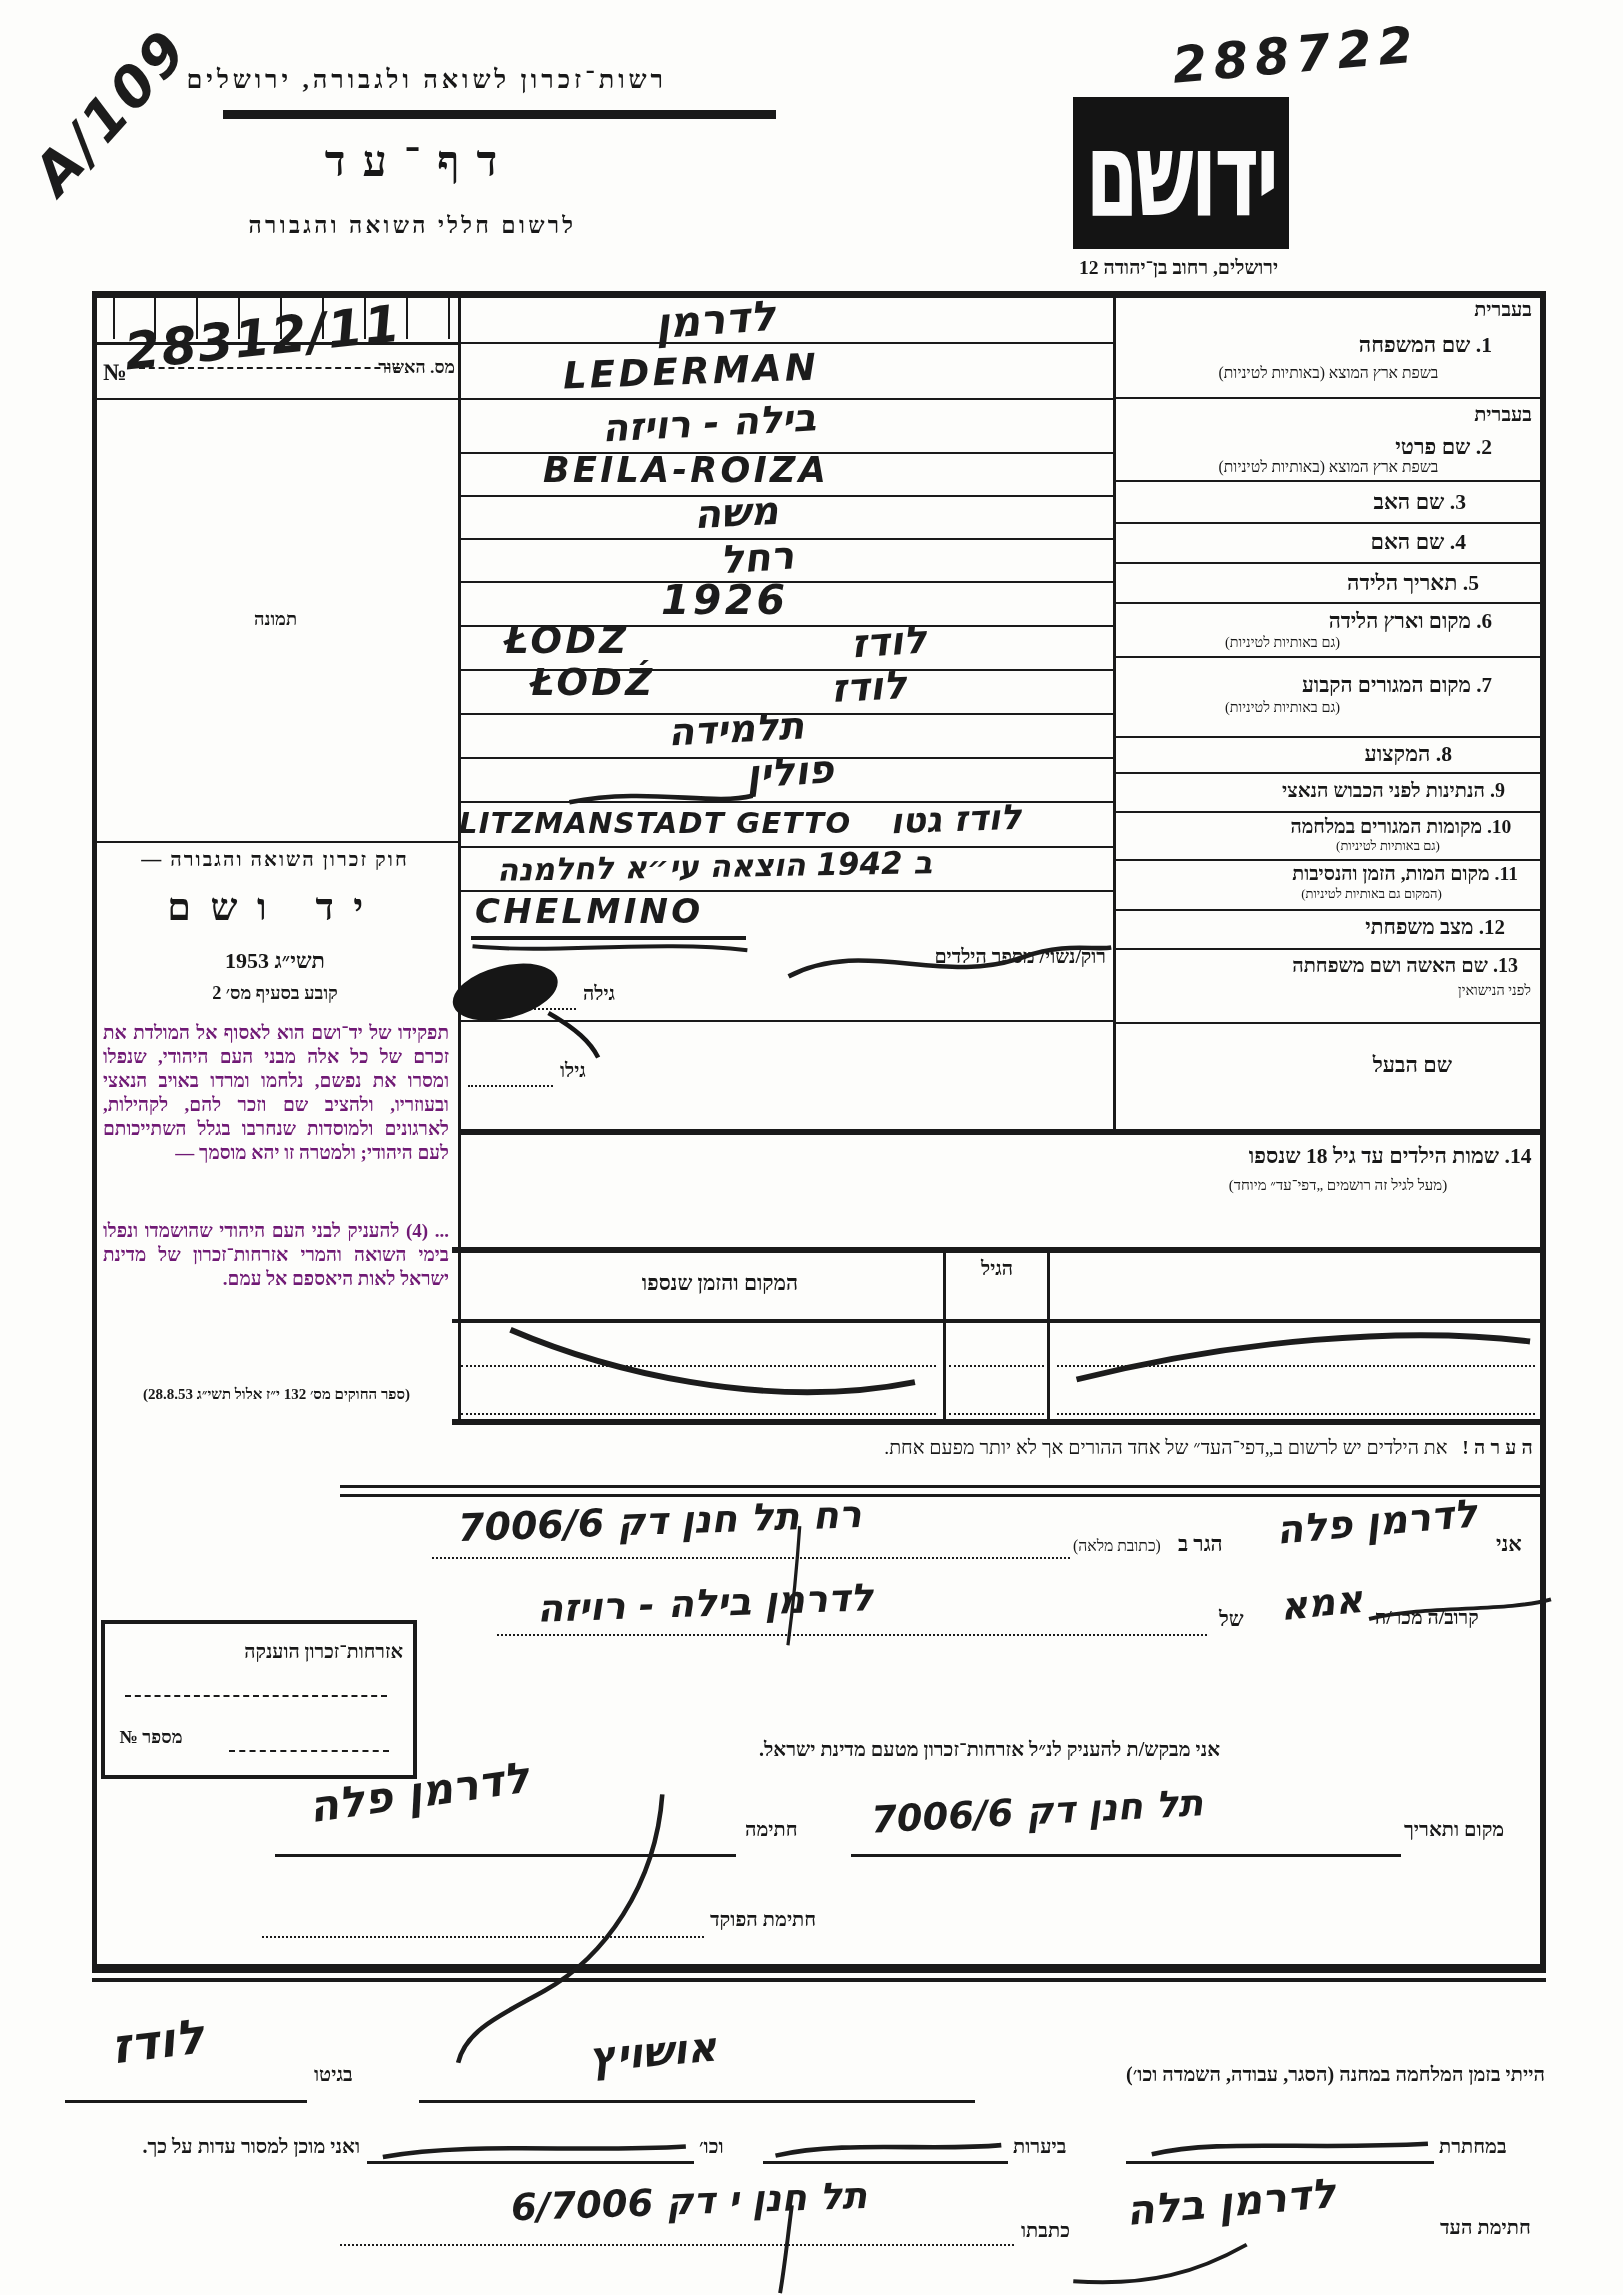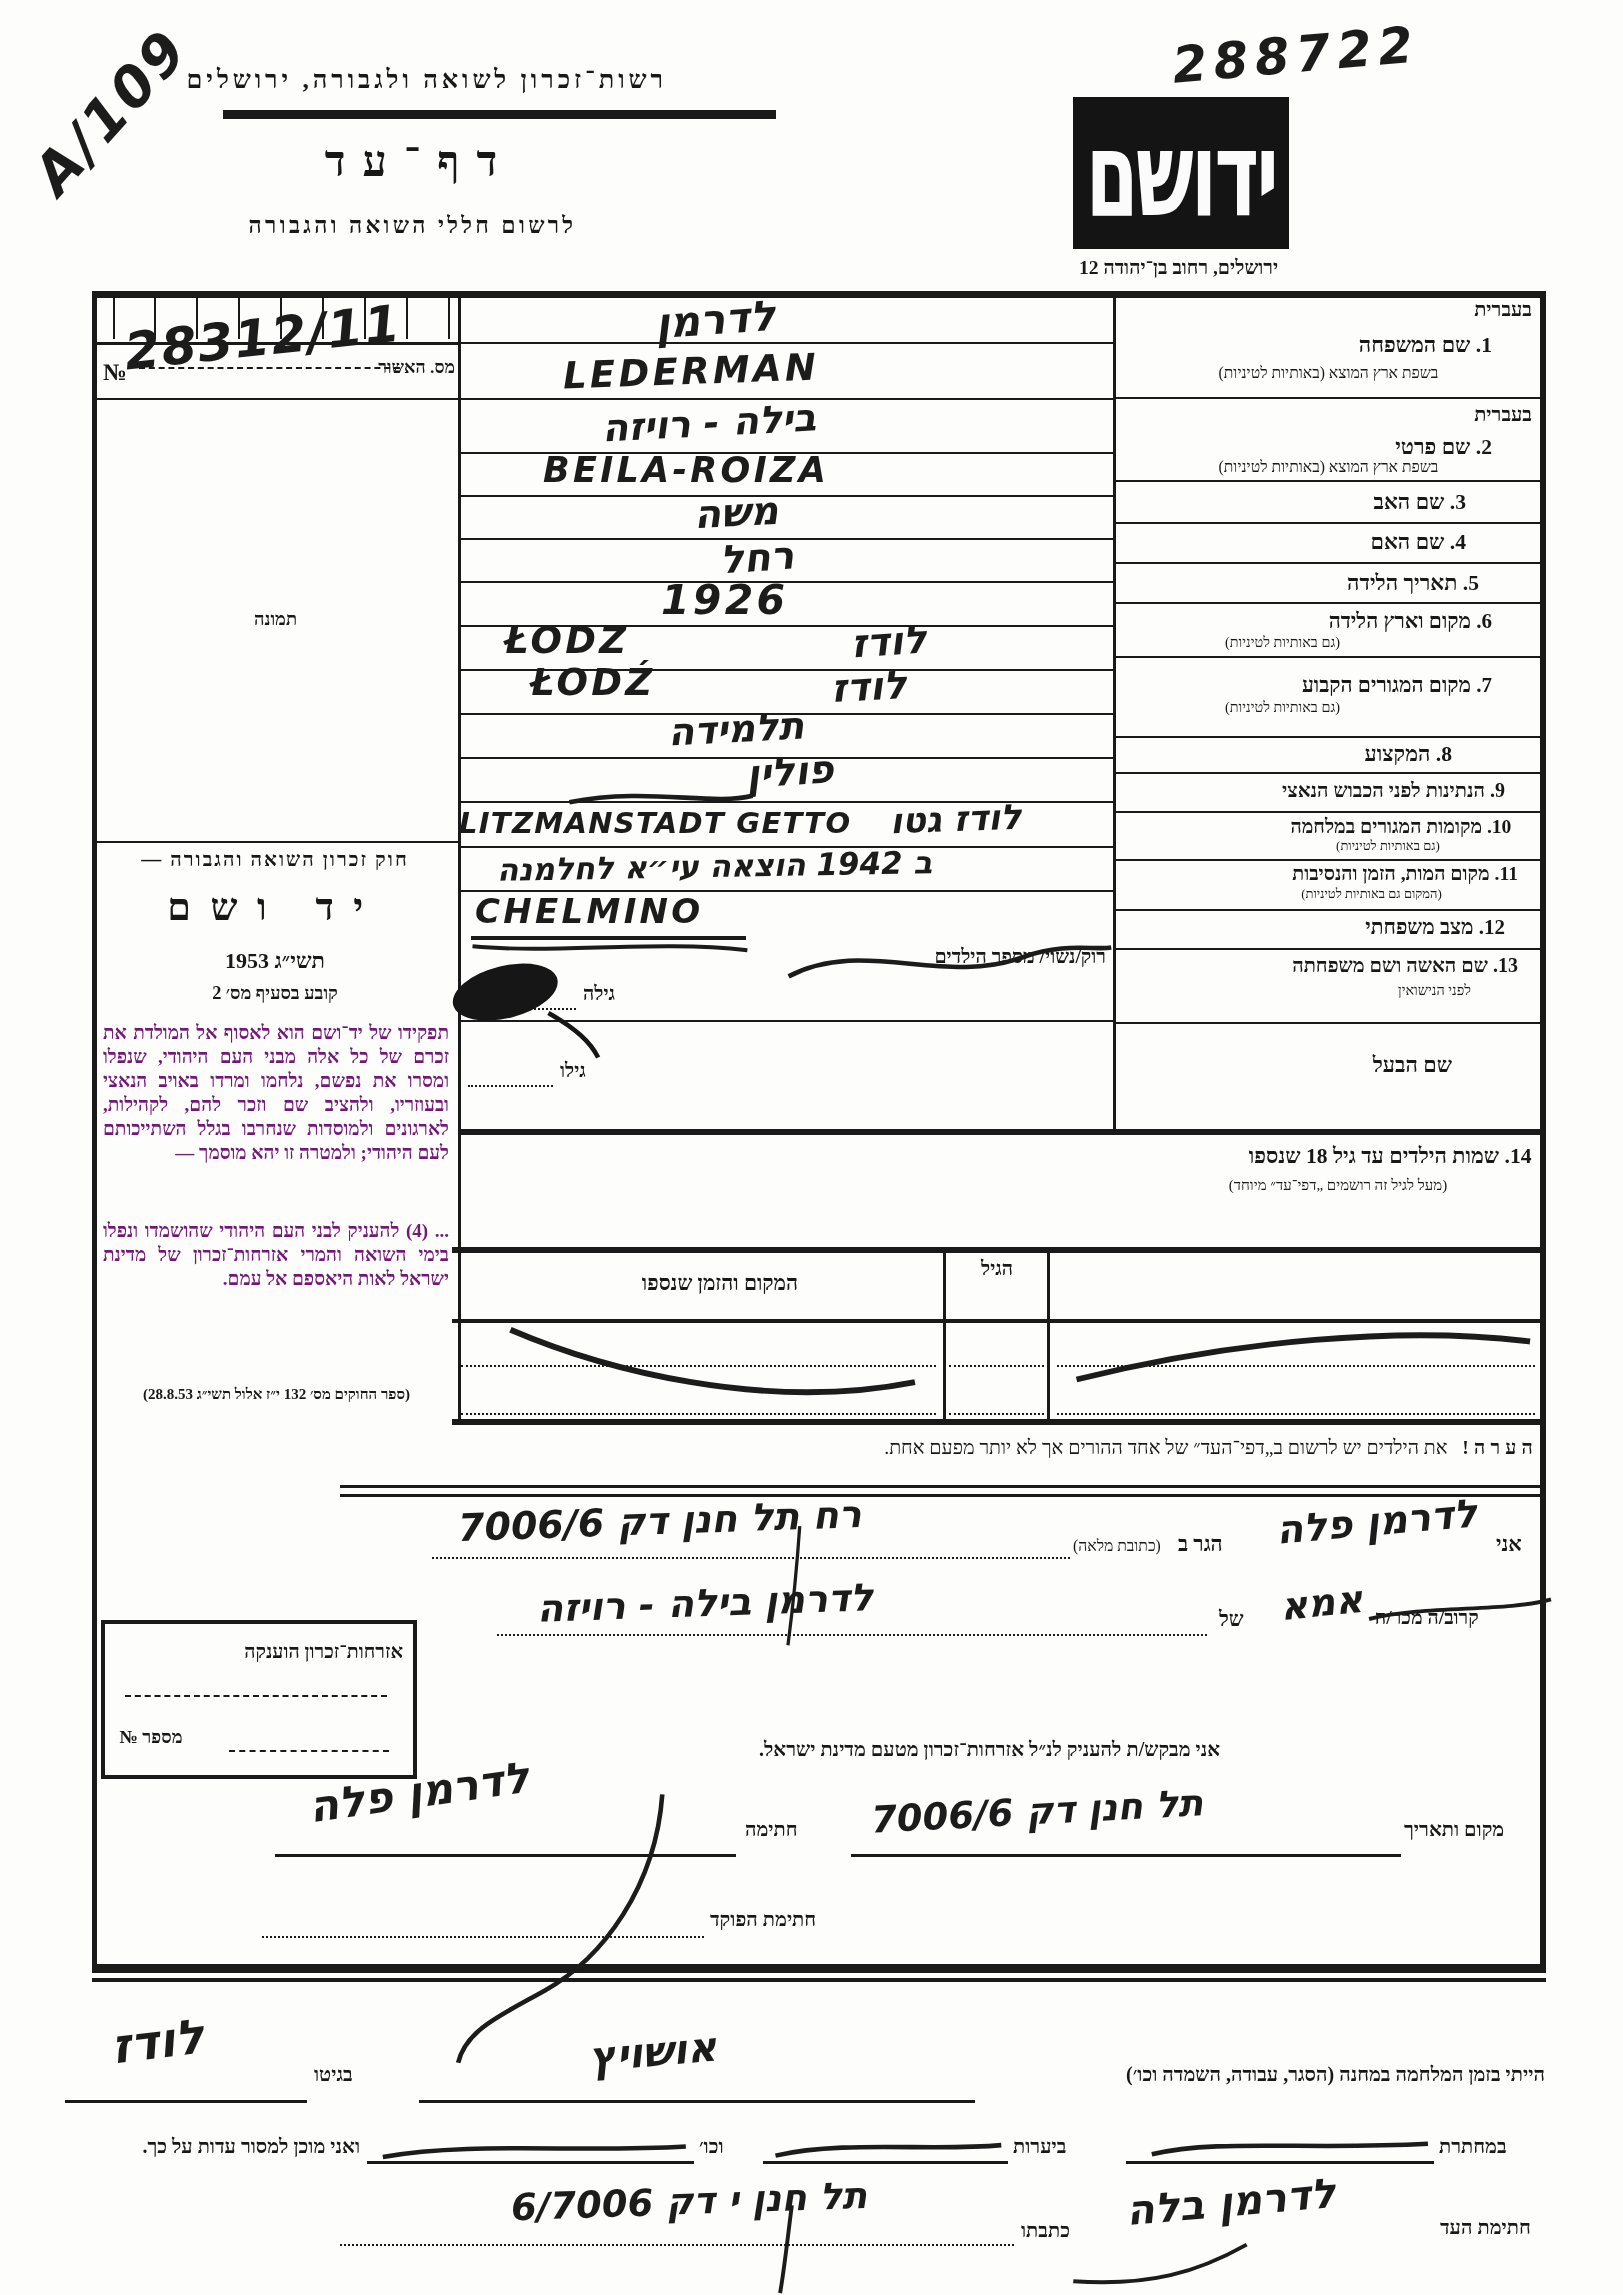--- a/index.html
+++ b/index.html
@@ -95,21 +95,21 @@
   <div class="t" style="left:1119px;top:673px;width:412px;font-size:21px;text-align:right;padding-right:39px;box-sizing:border-box;">7. מקום המגורים הקבוע</div>
   <div class="t" style="left:1119px;top:699px;width:327px;font-size:14.4px;text-align:center;font-weight:normal;">(גם באותיות לטיניות)</div>
   <div class="t" style="left:1119px;top:742px;width:412px;font-size:21.6px;text-align:right;padding-right:79px;box-sizing:border-box;">8. המקצוע</div>
   <div class="t" style="left:1119px;top:779px;width:412px;font-size:20px;text-align:right;padding-right:26px;box-sizing:border-box;">9. הנתינות לפני הכבוש הנאצי</div>
   <div class="t" style="left:1119px;top:816px;width:412px;font-size:19.6px;text-align:right;padding-right:19.6px;box-sizing:border-box;">10. מקומות המגורים במלחמה</div>
   <div class="t" style="left:1244px;top:838px;width:288px;font-size:13px;text-align:center;font-weight:normal;">(גם באותיות לטיניות)</div>
   <div class="t" style="left:1119px;top:863px;width:412px;font-size:19.6px;text-align:right;padding-right:13px;box-sizing:border-box;">11. מקום המות, הזמן והנסיבות</div>
   <div class="t" style="left:1211px;top:886px;width:321px;font-size:13px;text-align:center;font-weight:normal;">(המקום גם באותיות לטיניות)</div>
   <div class="t" style="left:1119px;top:915px;width:412px;font-size:21px;text-align:right;padding-right:26px;box-sizing:border-box;">12. מצב משפחתי</div>
   <div class="t" style="left:1119px;top:954px;width:412px;font-size:20px;text-align:right;padding-right:13px;box-sizing:border-box;">13. שם האשה ושם משפחתה</div>
-  <div class="t" style="left:1334px;top:982px;width:137px;font-size:14.4px;text-align:right;font-weight:normal;">לפני הנישואין</div>
+  <div class="t" style="left:1394px;top:982px;width:137px;font-size:14.4px;text-align:right;font-weight:normal;">לפני הנישואין</div>
   <div class="t" style="left:1119px;top:1053px;width:412px;font-size:21.6px;text-align:right;padding-right:79px;box-sizing:border-box;">שם הבעל</div>
 
   <div class="ln" style="left:458px;top:342px;width:655px;"></div>
   <div class="ln" style="left:458px;top:398px;width:655px;"></div>
   <div class="ln" style="left:458px;top:452px;width:655px;"></div>
   <div class="ln" style="left:458px;top:495px;width:655px;"></div>
   <div class="ln" style="left:458px;top:538px;width:655px;"></div>
   <div class="ln" style="left:458px;top:581px;width:655px;"></div>
   <div class="ln" style="left:458px;top:625px;width:655px;"></div>
   <div class="ln" style="left:458px;top:669px;width:655px;"></div>

